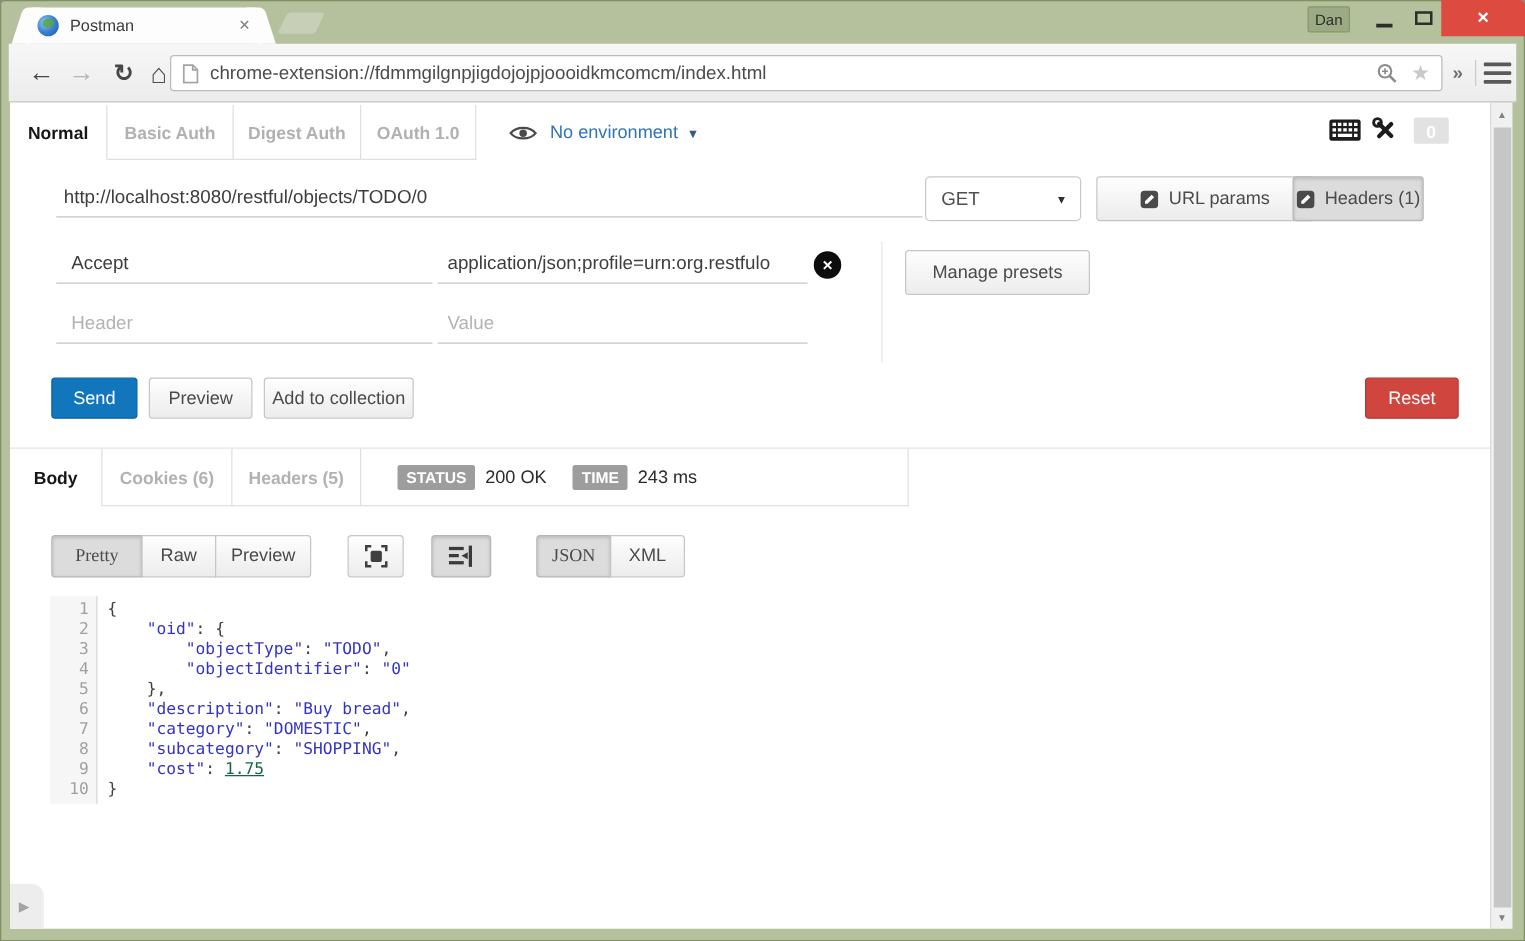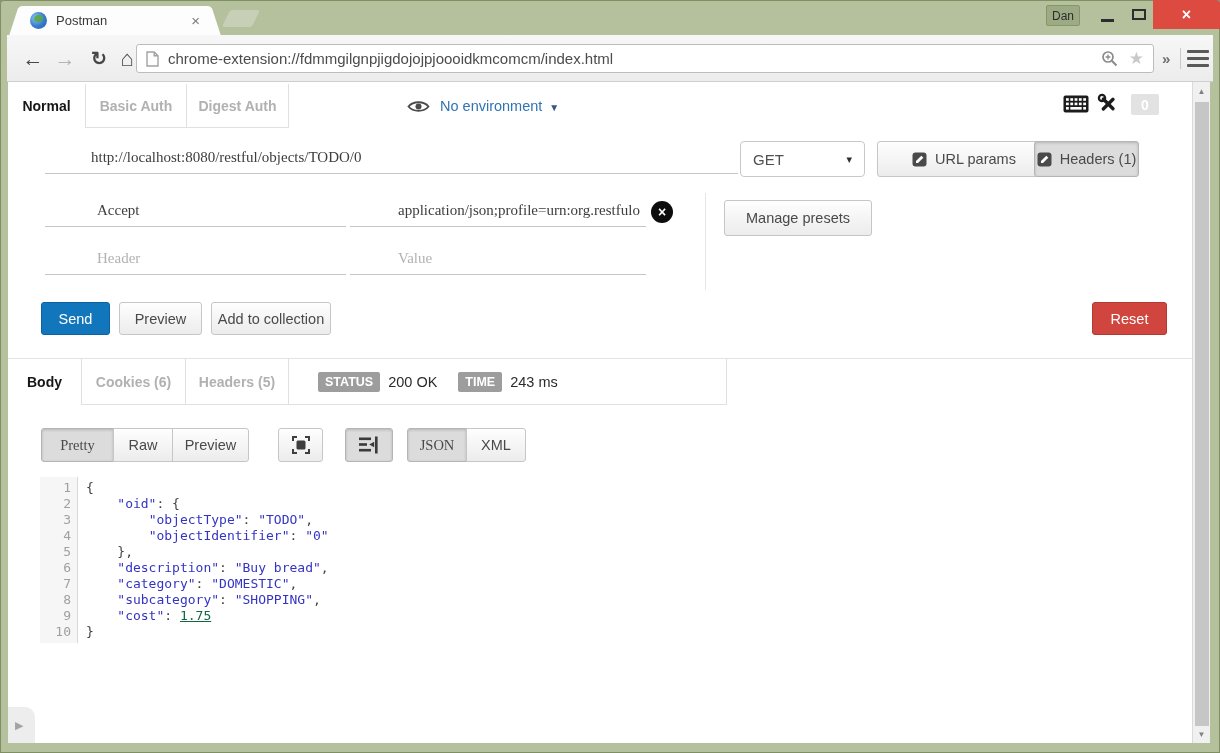--- a/index.html
+++ b/index.html
@@ -72,21 +72,21 @@
   .env-label { color:#3173b4; font-size:14.5px; margin-left:10px; }
   .env-caret { color:#35597e; font-size:10px; margin-left:7px; padding-top:2px; }
   .kbd-icon { position:absolute; left:1055px; top:13px; }
   .wrench-icon { position:absolute; left:1089px; top:11px; }
   .zero-badge { position:absolute; left:1123px; top:12px; width:28px; height:21px; background:#e2e2e2;
                 border-radius:2px; color:#fff; font-weight:bold; font-size:14px;
                 display:flex; align-items:center; justify-content:center; }
 
   .ufield { position:absolute; border-bottom:1px solid #c6c6c6; }
   .ufield input { width:100%; height:100%; border:none; outline:none; background:transparent;
-                  font-family:Liberation Serif, serif; font-size:15px; color:#3d3d3d;margin-left:40px; }
+                  font-family:Liberation Sans, sans-serif; font-size:15px; color:#3d3d3d; }
   .ufield input::placeholder { color:#b2b2b2; }
   #req-url { left:37px; top:60px; width:693px; height:32px; }
   #req-url input { padding-left:6px; }
   #method { position:absolute; left:732px; top:59px; width:125px; height:36px; background:#fff;
             border:1px solid #c9c9c9; border-radius:4px; display:flex; align-items:center; padding:0 12px; }
   #method .mval { flex:1; font-size:15px; color:#4f4f4f; }
   #method .mcaret { font-size:11px; color:#2f2f2f; }
 
   .btn { display:flex; align-items:center; justify-content:center; gap:8px;
          background:linear-gradient(#fefefe,#ececec); border:1px solid #c6c6c6; border-radius:3px;
@@ -123,21 +123,21 @@
                display:flex; align-items:center; padding-left:29px; gap:8px; }
   .mbadge { background:#9d9d9d; color:#fff; font-weight:bold; font-size:12.5px; padding:3px 7px; border-radius:2px; }
   .mval2 { color:#2b2b2b; font-size:14.5px; }
   #time-badge { margin-left:13px; }
 
   .grp { position:absolute; display:flex; }
   .grp .btn { position:static; border-radius:0; margin-right:-1px; height:34px; }
   .grp .btn:first-child { border-radius:3px 0 0 3px;font-family:Liberation Serif, serif; }
   .grp .btn:last-child  { border-radius:0 3px 3px 0; margin-right:0; }
   #grp-views  { left:33px; top:346px; }
-  #grp-format { left:399px; top:346px;text-align:right; }
+  #grp-format { left:421px; top:346px;text-align:right; }
   #btn-pretty { width:73px; } #btn-raw { width:60px; } #btn-rawpreview { width:77px; }
   #btn-json { width:60px; } #btn-xml { width:60px; }
   #btn-expand   { left:270px; top:346px; width:45px; height:34px; }
   #btn-collapse { left:337px; top:346px; width:48px; height:34px; }
 
   #gutter { position:absolute; left:32px; top:395px; width:38px; background:#f6f6f6;
             border-right:1px solid #d8d8d8; font-family:"DejaVu Sans Mono",monospace; font-size:13px;
             line-height:16px; color:#a0a0a0; text-align:right; padding:3px 6px 3px 0; }
   #code { position:absolute; left:78px; top:395px; right:20px; font-family:"DejaVu Sans Mono",monospace;
           font-size:13px; line-height:16px; color:#3c3c3c; padding-top:3px; white-space:pre; }
@@ -206,20 +206,21 @@
         <i></i>
         <i></i>
       </div>
   </div>
 
   <div class="page">
 
     <div class="rtab active" id="rtab-0">Normal</div>
     <div class="rtab" id="rtab-1">Basic Auth</div>
     <div class="rtab" id="rtab-2">Digest Auth</div>
+    <div class="rtab" id="rtab-3">OAuth 1.0</div>
 
     <div class="env-area">
       <svg width="23" height="15" viewBox="0 0 23 15">
         <path d="M1.5 7.5 C6 1.8, 17 1.8, 21.5 7.5 C17 13.2, 6 13.2, 1.5 7.5 Z" stroke="#4a4a4a" stroke-width="1.8" fill="none"></path>
         <circle cx="11.5" cy="7.5" r="3" fill="#4a4a4a"></circle>
       </svg>
       <span class="env-label">No environment</span>
       <span class="env-caret">▼</span>
     </div>
 

